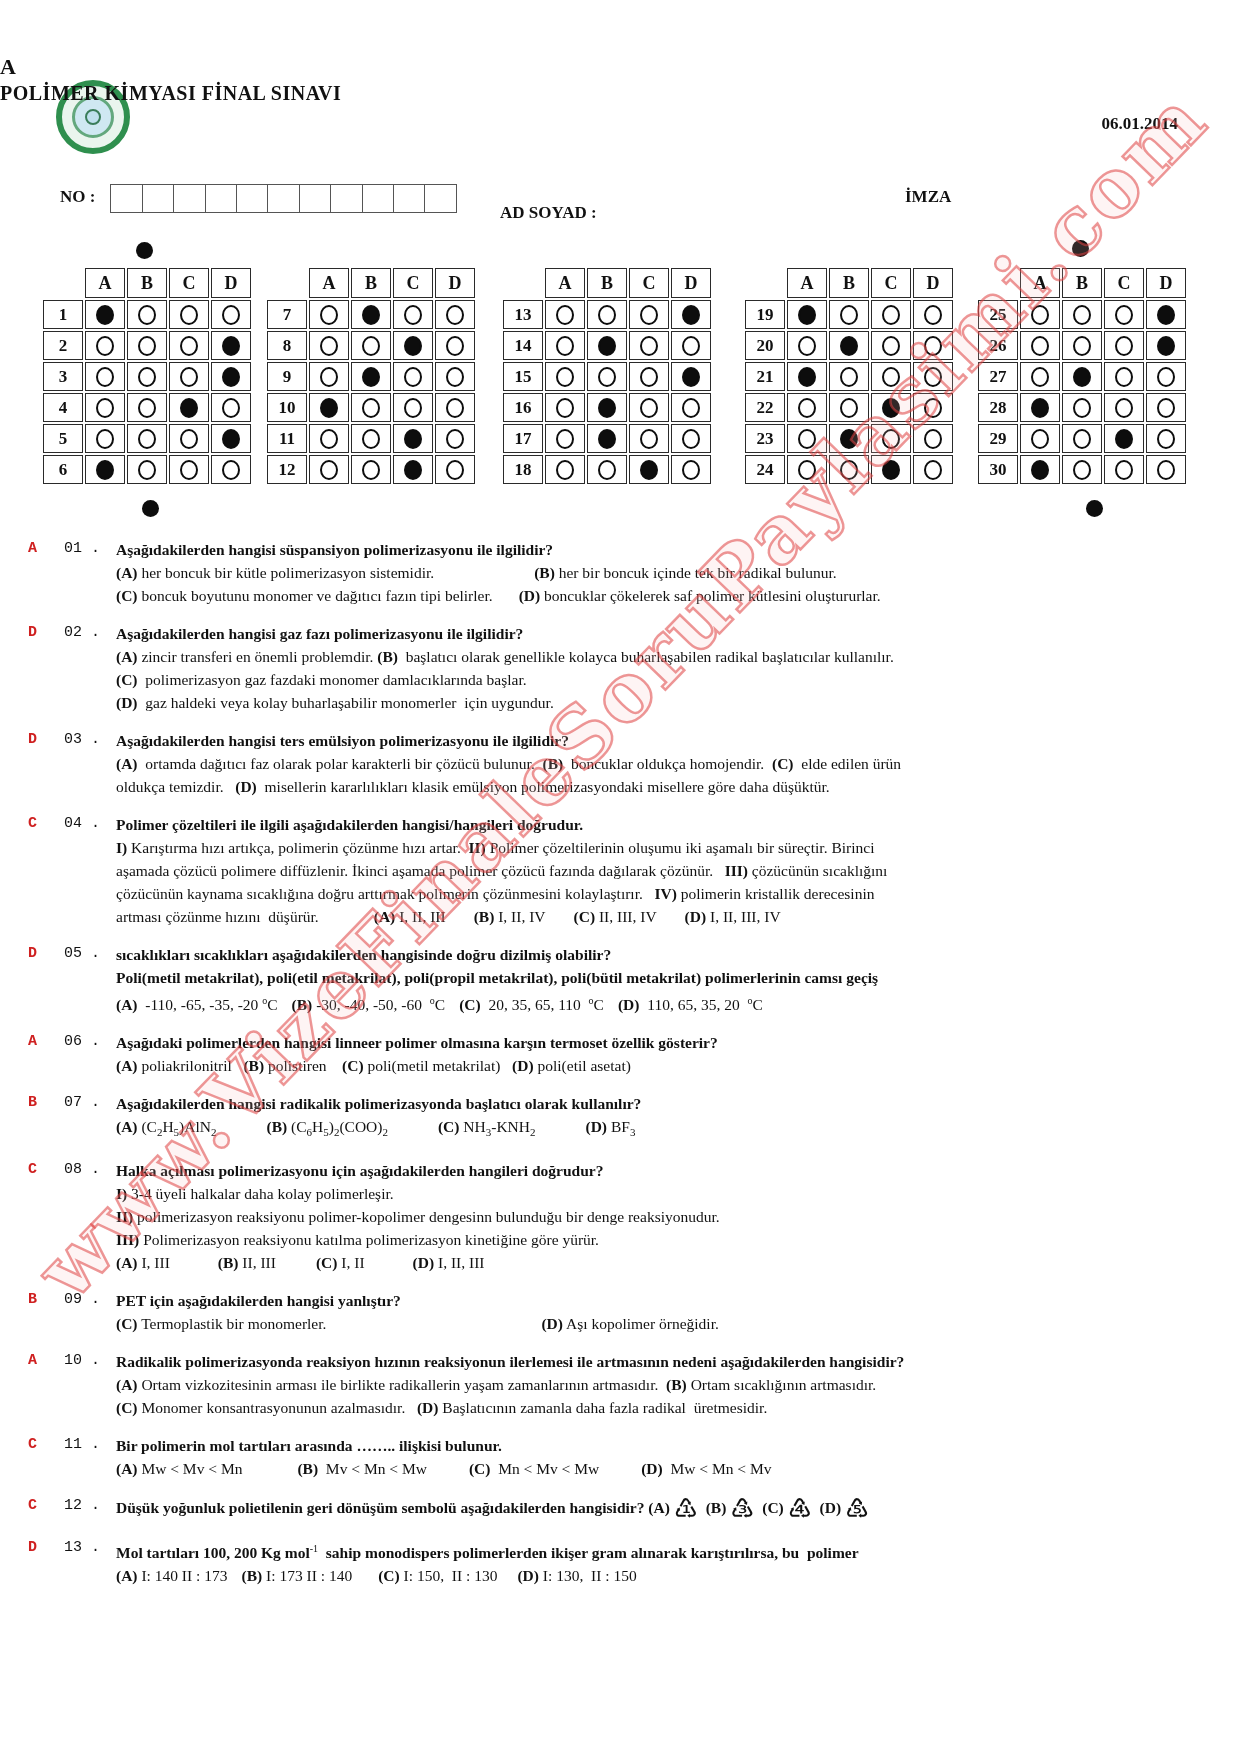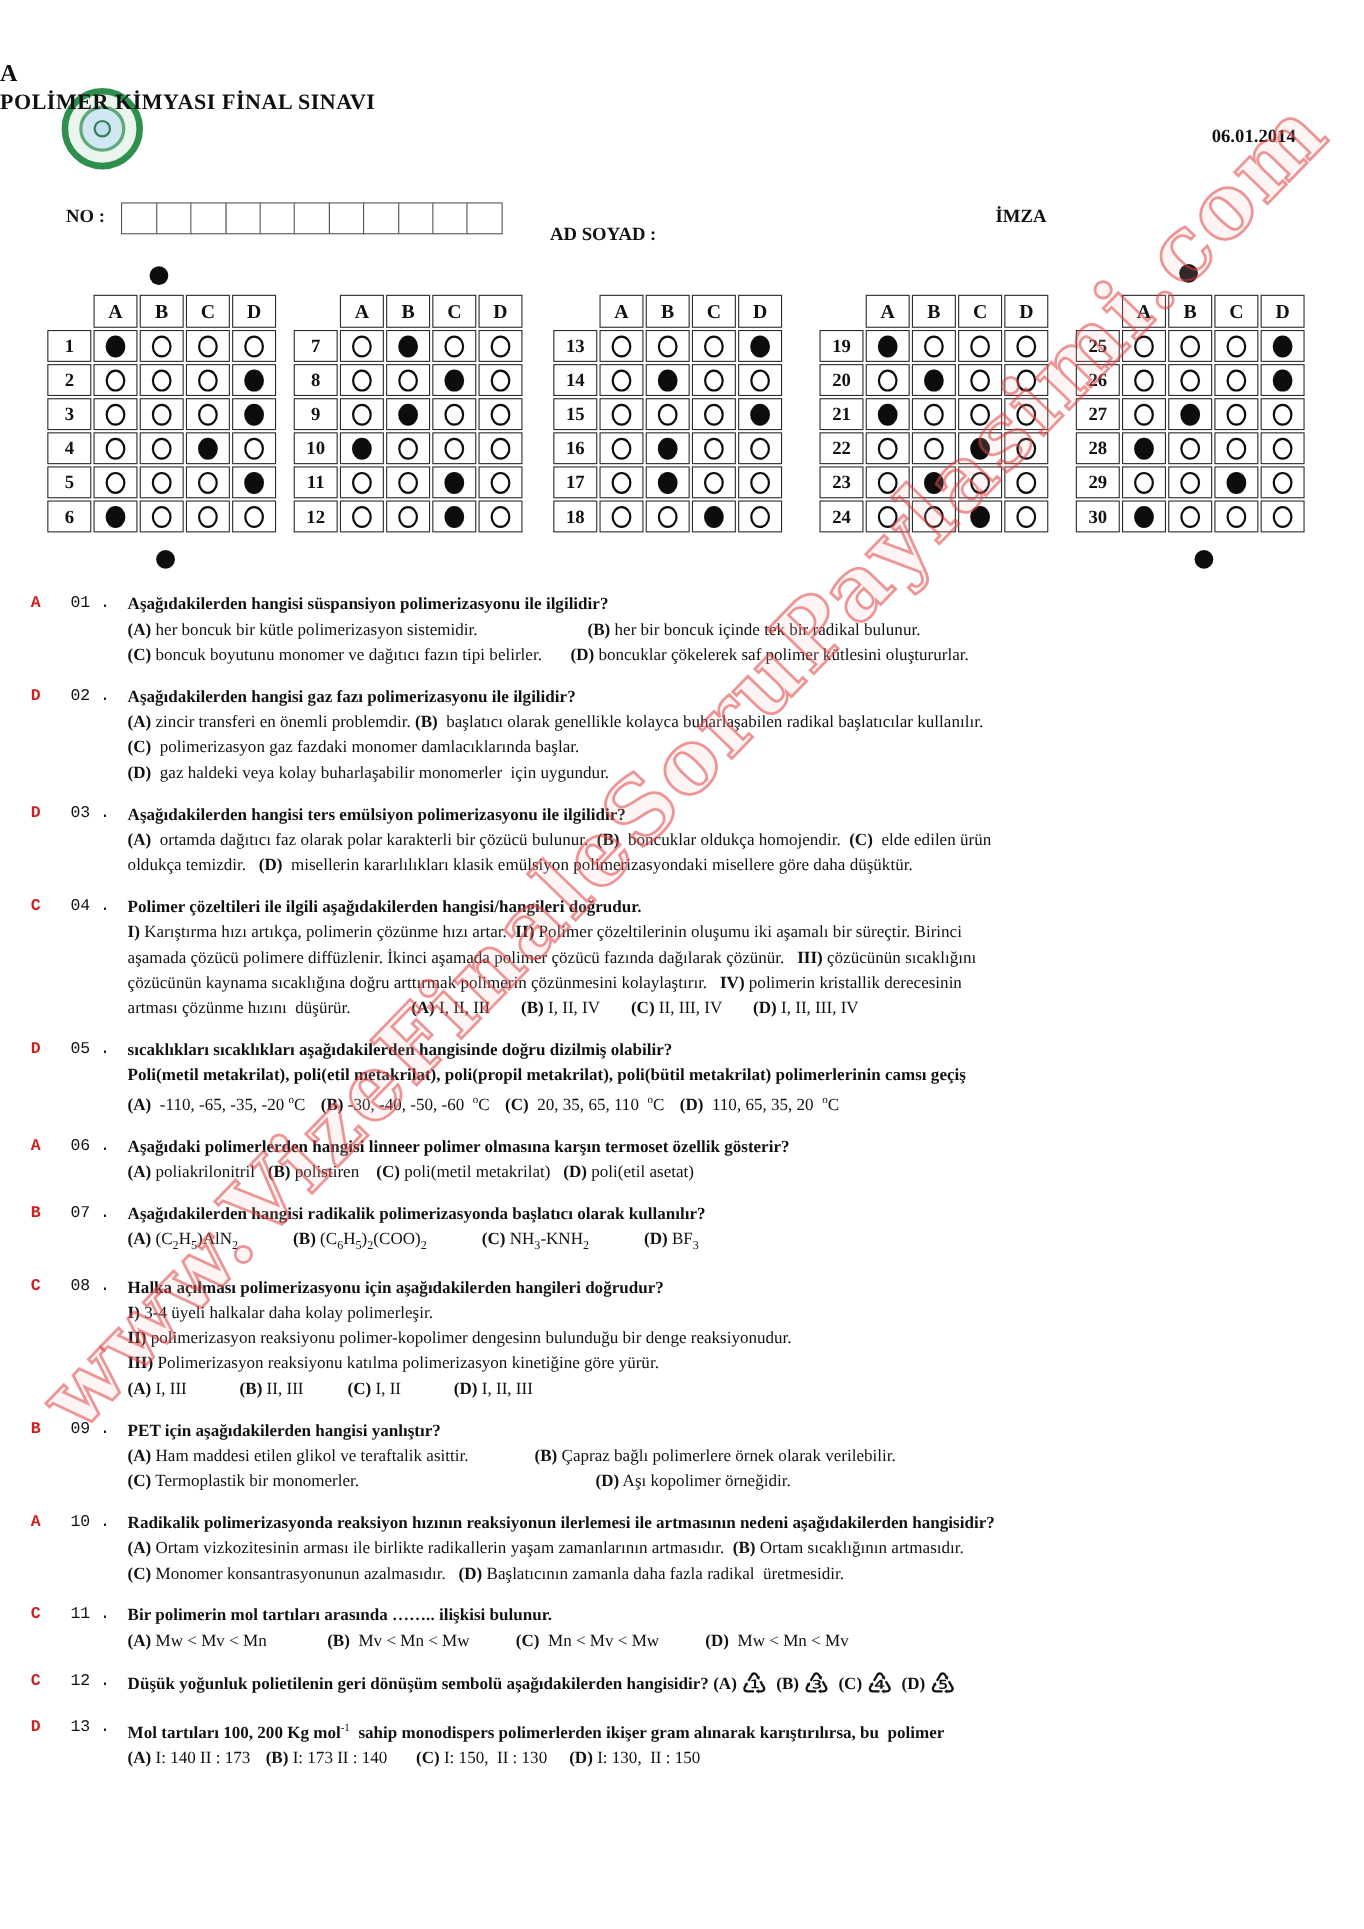--- a/index.html
+++ b/index.html
@@ -589,21 +589,20 @@
           <div class="row p"><span class="bseg">II)</span><span class="t"> polimerizasyon reaksiyonu polimer-kopolimer dengesinn bulunduğu bir denge reaksiyonudur.</span></div>
           <div class="row p"><span class="bseg">III)</span><span class="t"> Polimerizasyon reaksiyonu katılma polimerizasyon kinetiğine göre yürür.</span></div>
           <div class="row p"><span class="bseg">(A)</span><span class="t"> I, III</span><span class="gap" style="width: 48px;"></span><span class="bseg">(B)</span><span class="t"> II, III</span><span class="gap" style="width: 40px;"></span><span class="bseg">(C)</span><span class="t"> I, II</span><span class="gap" style="width: 48px;"></span><span class="bseg">(D)</span><span class="t"> I, II, III</span></div>
         </div>
       </div>
       <div class="q">
         <span class="qkey">B</span>
         <span class="qnum">09 .</span>
         <div class="qbody">
           <div class="row h"><span class="t">PET için aşağıdakilerden hangisi yanlıştır?</span></div>
-          <div class="row p"><span class="bseg">(A)</span><span class="t"> Ham maddesi etilen glikol ve teraftalik asittir.</span><span class="gap" style="width: 60px;"></span><span class="bseg">(B)</span><span class="t"> Çapraz bağlı polimerlere örnek olarak verilebilir.</span></div>
           <div class="row p"><span class="bseg">(C)</span><span class="t"> Termoplastik bir monomerler.</span><span class="gap" style="width: 215px;"></span><span class="bseg">(D)</span><span class="t"> Aşı kopolimer örneğidir.</span></div>
         </div>
       </div>
       <div class="q">
         <span class="qkey">A</span>
         <span class="qnum">10 .</span>
         <div class="qbody">
           <div class="row h"><span class="t">Radikalik polimerizasyonda reaksiyon hızının reaksiyonun ilerlemesi ile artmasının nedeni aşağıdakilerden hangisidir?</span></div>
           <div class="row p"><span class="bseg">(A)</span><span class="t"> Ortam vizkozitesinin arması ile birlikte radikallerin yaşam zamanlarının artmasıdır.  </span><span class="bseg">(B)</span><span class="t"> Ortam sıcaklığının artmasıdır.</span></div>
           <div class="row p"><span class="bseg">(C)</span><span class="t"> Monomer konsantrasyonunun azalmasıdır.   </span><span class="bseg">(D)</span><span class="t"> Başlatıcının zamanla daha fazla radikal  üretmesidir.</span></div>

